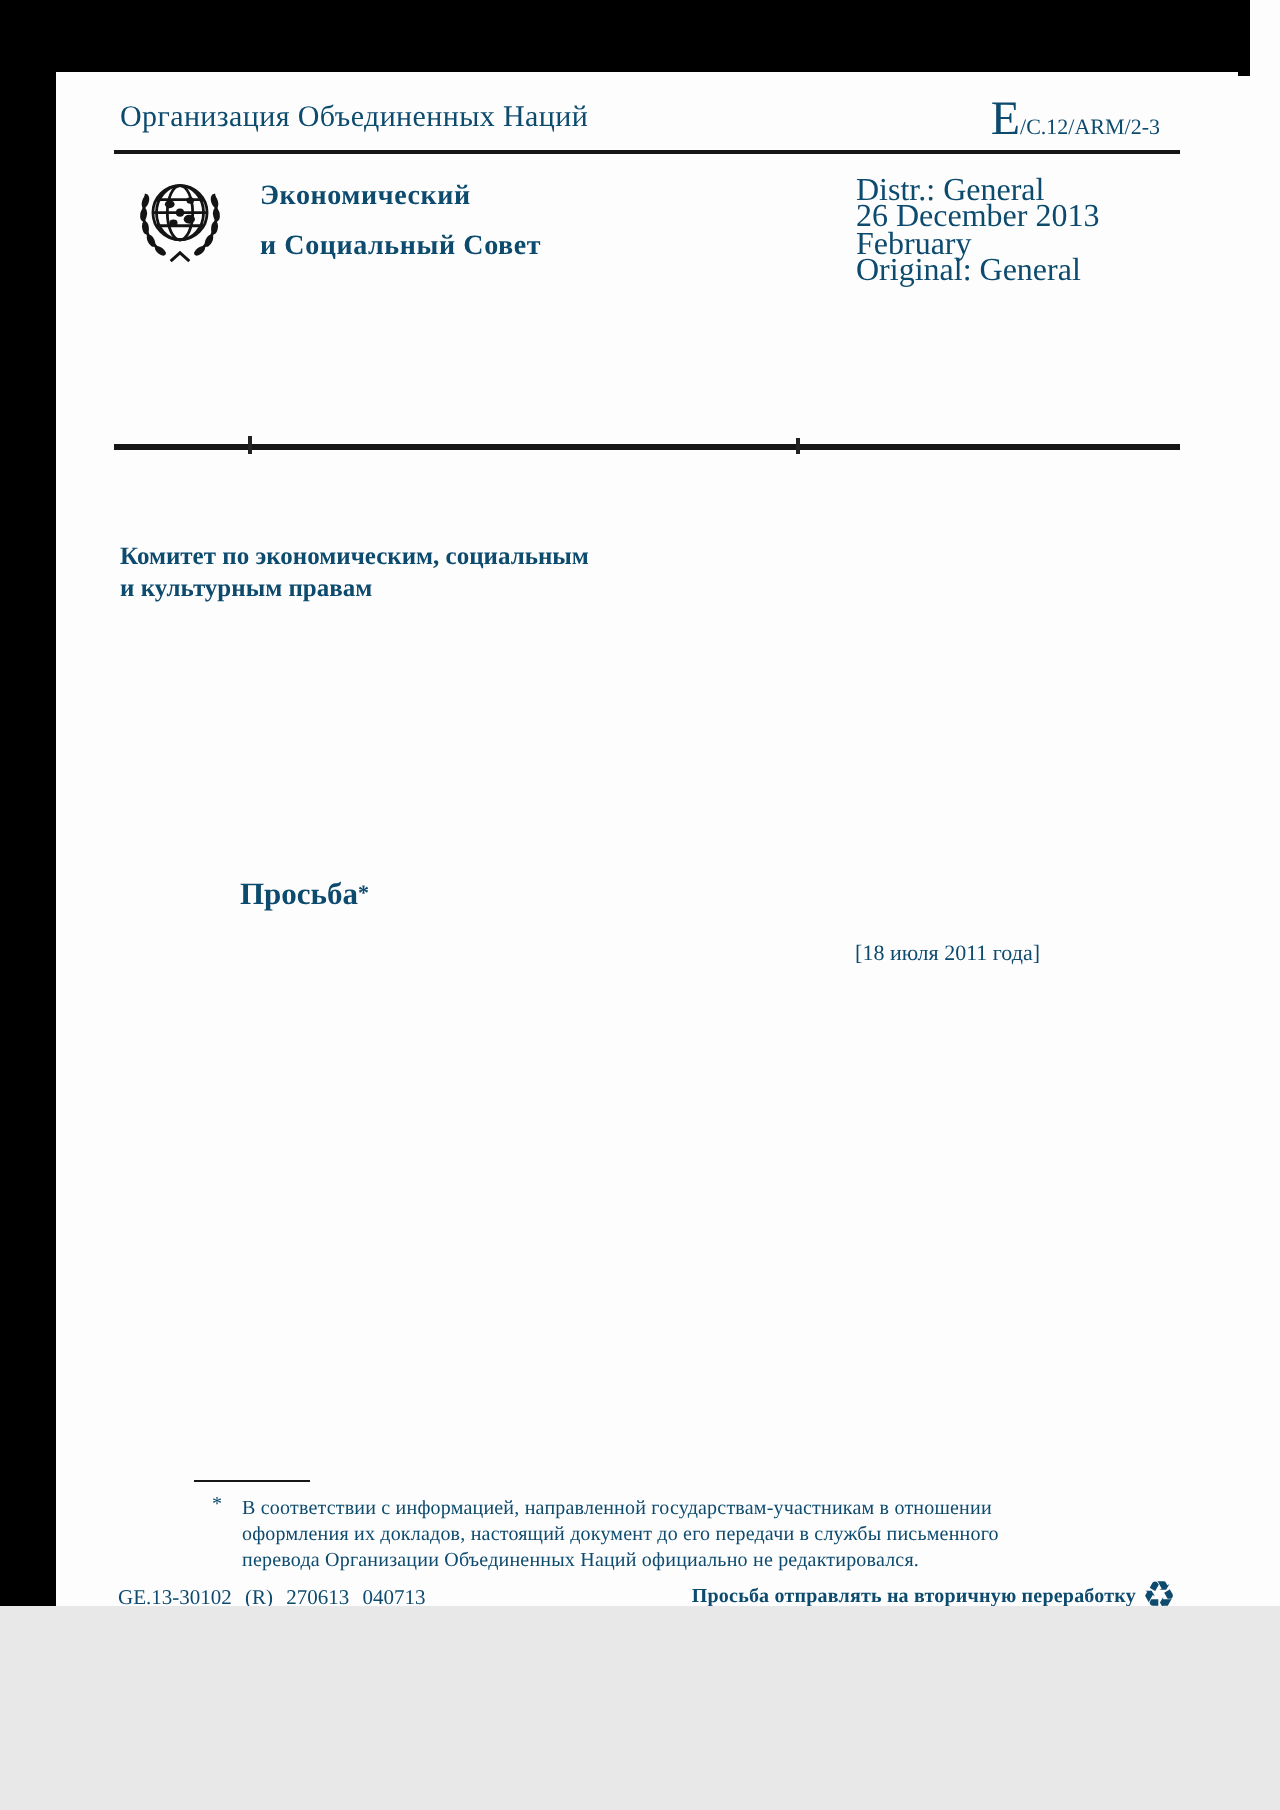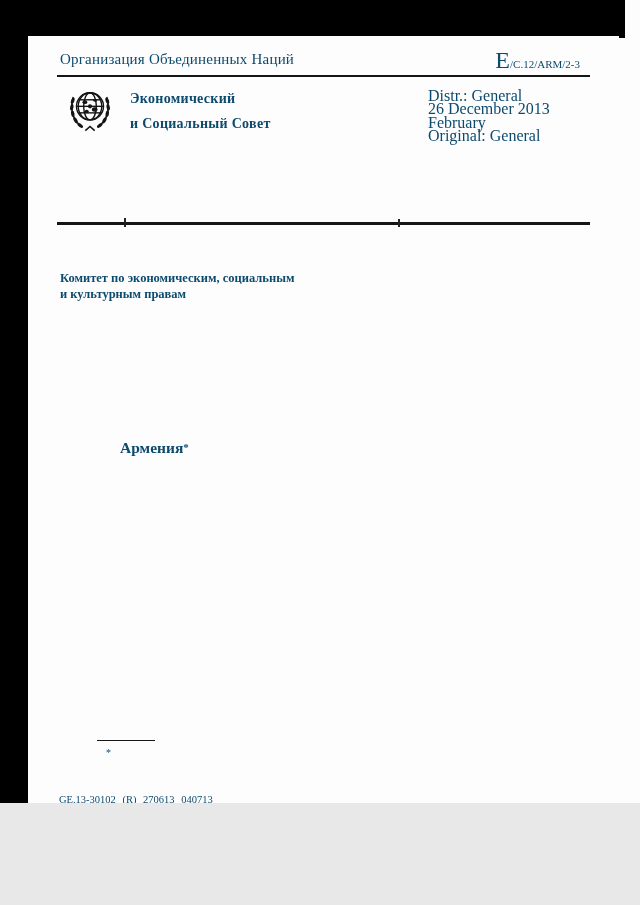--- a/index.html
+++ b/index.html
@@ -108,20 +108,28 @@
     <div>February</div>
     <div>Original: General</div>
   </div>
 
   <div class="abs rule" id="rule-mid"></div>
   <div class="abs tick" id="tick-1"></div>
   <div class="abs tick" id="tick-2"></div>
   <div class="abs preline" id="committee">Комитет по экономическим, социальным
 и культурным правам</div>
 
-  <div class="abs" id="country-line"><span>Армения</span><span class="note-ref">*</span></div>
+  <div class="abs" id="country-line"><span>Просьба</span><span class="note-ref">*</span></div>
+  <div class="abs" id="received-date">[18 июля 2011 года]</div>
 
   <div class="abs rule" id="rule-footnote"></div>
   <div class="abs" id="footnote-marker">*</div>
+  <div class="abs preline" id="footnote-text">В соответствии с информацией, направленной государствам-участникам в отношении
+оформления их докладов, настоящий документ до его передачи в службы письменного
+перевода Организации Объединенных Наций официально не редактировался.</div>
 
   <div class="abs" id="footer-code">GE.13-30102 (R) 270613 040713</div>
+  <div class="abs" id="recycle-line">
+    <span id="recycle-text">Просьба отправлять на вторичную переработку</span>
+    <span id="recycle-icon">♻</span>
+  </div>
 
 </div>
 
 </body></html>

